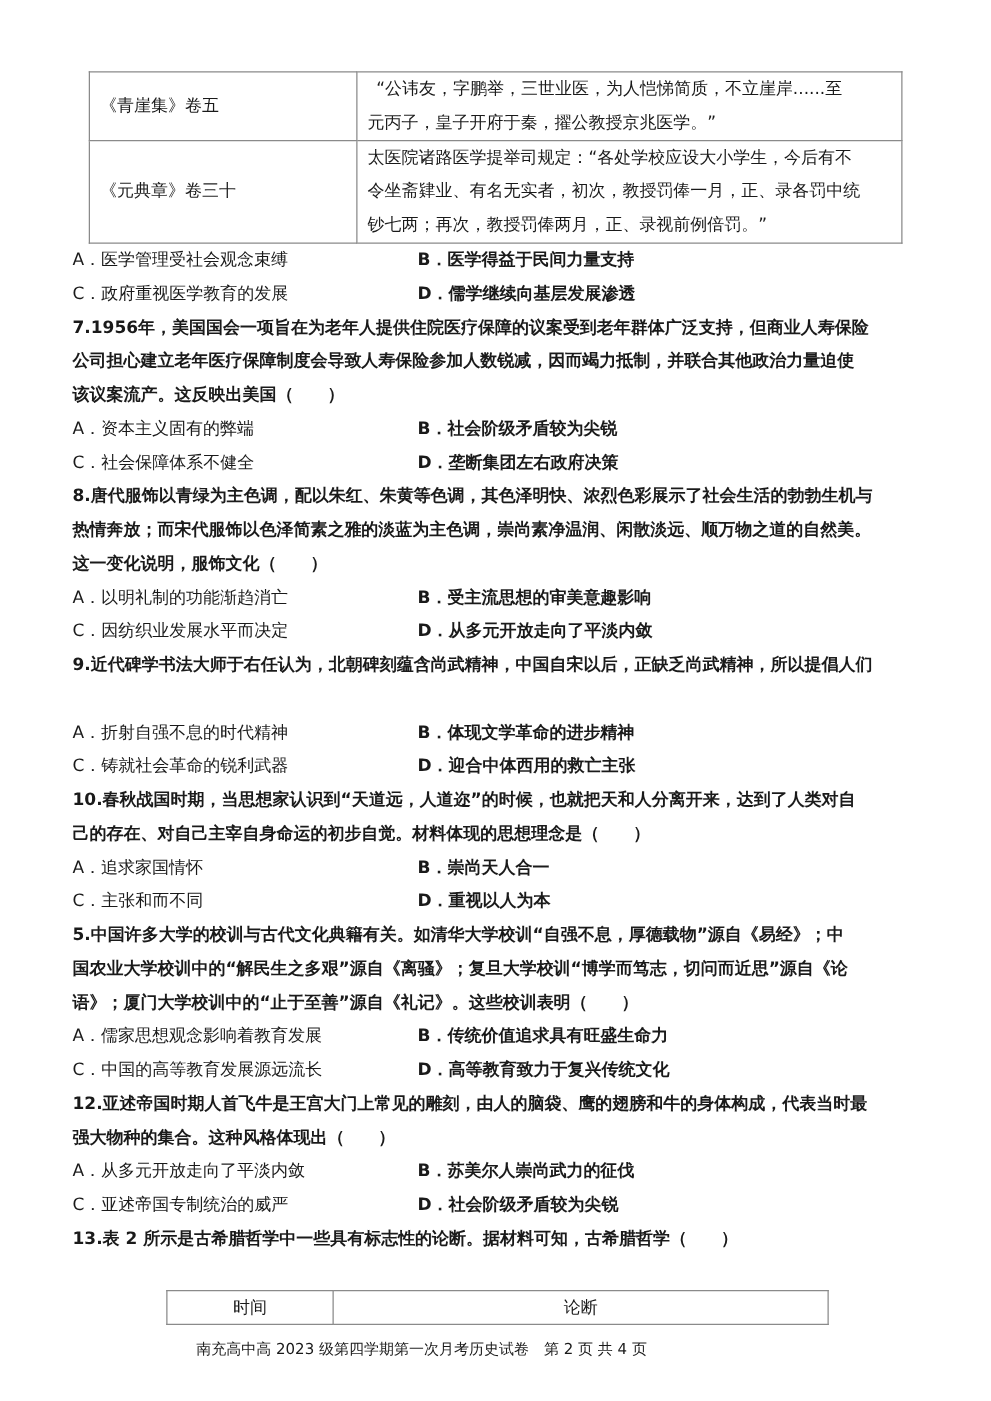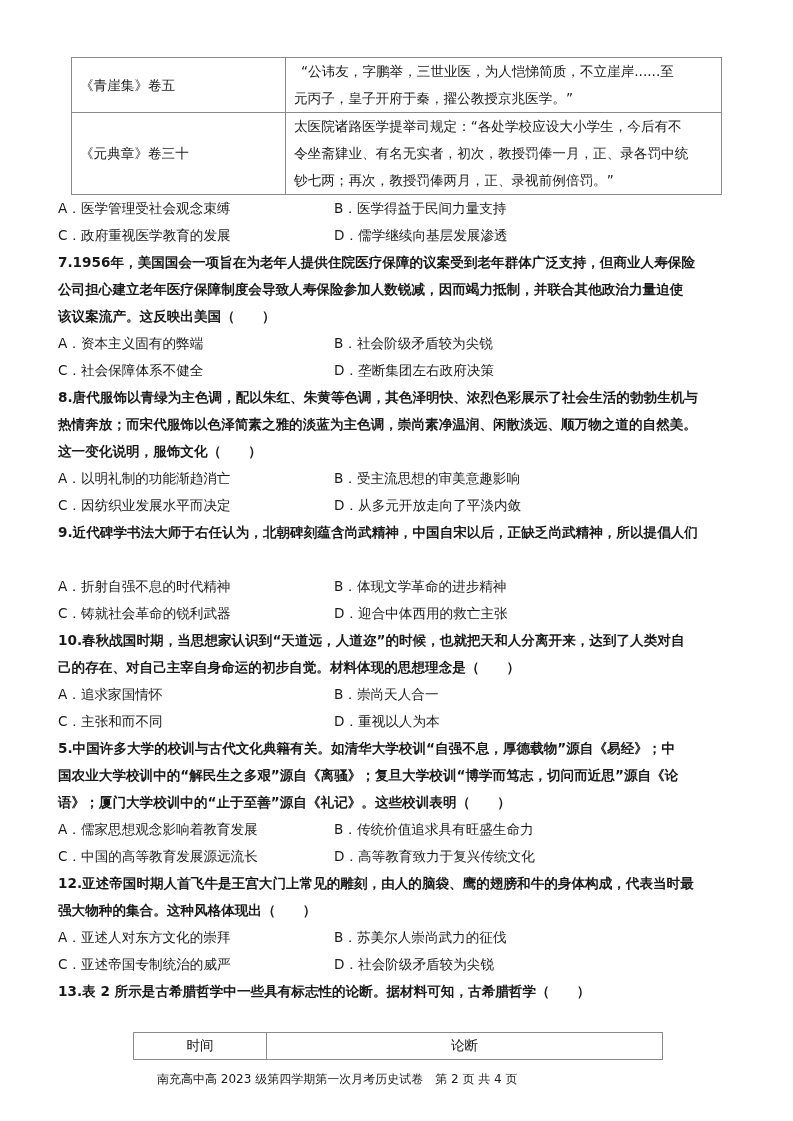--- a/index.html
+++ b/index.html
@@ -52,21 +52,21 @@
     white-space: nowrap;
     line-height: 20px;
     font-weight: bold;
   }
   .opt {
     position: absolute;
     white-space: nowrap;
     line-height: 20px;
   }
   .opt.colA { left: 58px; }
-  .opt.colB { left: 334px; }
+  .opt.colB { left: 334px; font-weight: bold; }
 
   .table-caption {
     position: absolute;
     left: 0;
     width: 793px;
     text-align: right;
     top: 1010px;
     line-height: 20px;
     padding-left: 43px;
   }
@@ -156,21 +156,21 @@
   <div class="line" style="top:738px">5.中国许多大学的校训与古代文化典籍有关。如清华大学校训“自强不息，厚德载物”源自《易经》；中</div>
   <div class="line" style="top:765px">国农业大学校训中的“解民生之多艰”源自《离骚》；复旦大学校训“博学而笃志，切问而近思”源自《论</div>
   <div class="line" style="top:792px">语》；厦门大学校训中的“止于至善”源自《礼记》。这些校训表明（　　）</div>
   <div class="opt colA" style="top:819px">A．儒家思想观念影响着教育发展</div>
   <div class="opt colB" style="top:819px">B．传统价值追求具有旺盛生命力</div>
   <div class="opt colA" style="top:846px">C．中国的高等教育发展源远流长</div>
   <div class="opt colB" style="top:846px">D．高等教育致力于复兴传统文化</div>
 
   <div class="line" style="top:873px">12.亚述帝国时期人首飞牛是王宫大门上常见的雕刻，由人的脑袋、鹰的翅膀和牛的身体构成，代表当时最</div>
   <div class="line" style="top:900px">强大物种的集合。这种风格体现出（　　）</div>
-  <div class="opt colA" style="top:927px">A．亚述人对东方文化的崇拜</div>
+  <div class="opt colA" style="top:927px">A．从多元开放走向了平淡内敛</div>
   <div class="opt colB" style="top:927px">B．苏美尔人崇尚武力的征伐</div>
   <div class="opt colA" style="top:954px">C．亚述帝国专制统治的威严</div>
   <div class="opt colB" style="top:954px">D．社会阶级矛盾较为尖锐</div>
 
   <div class="line" style="top:981px">13.表 2 所示是古希腊哲学中一些具有标志性的论断。据材料可知，古希腊哲学（　　）</div>
 
   <div class="table-caption">表 2</div>
 
   <table class="t2">
     <tbody>

